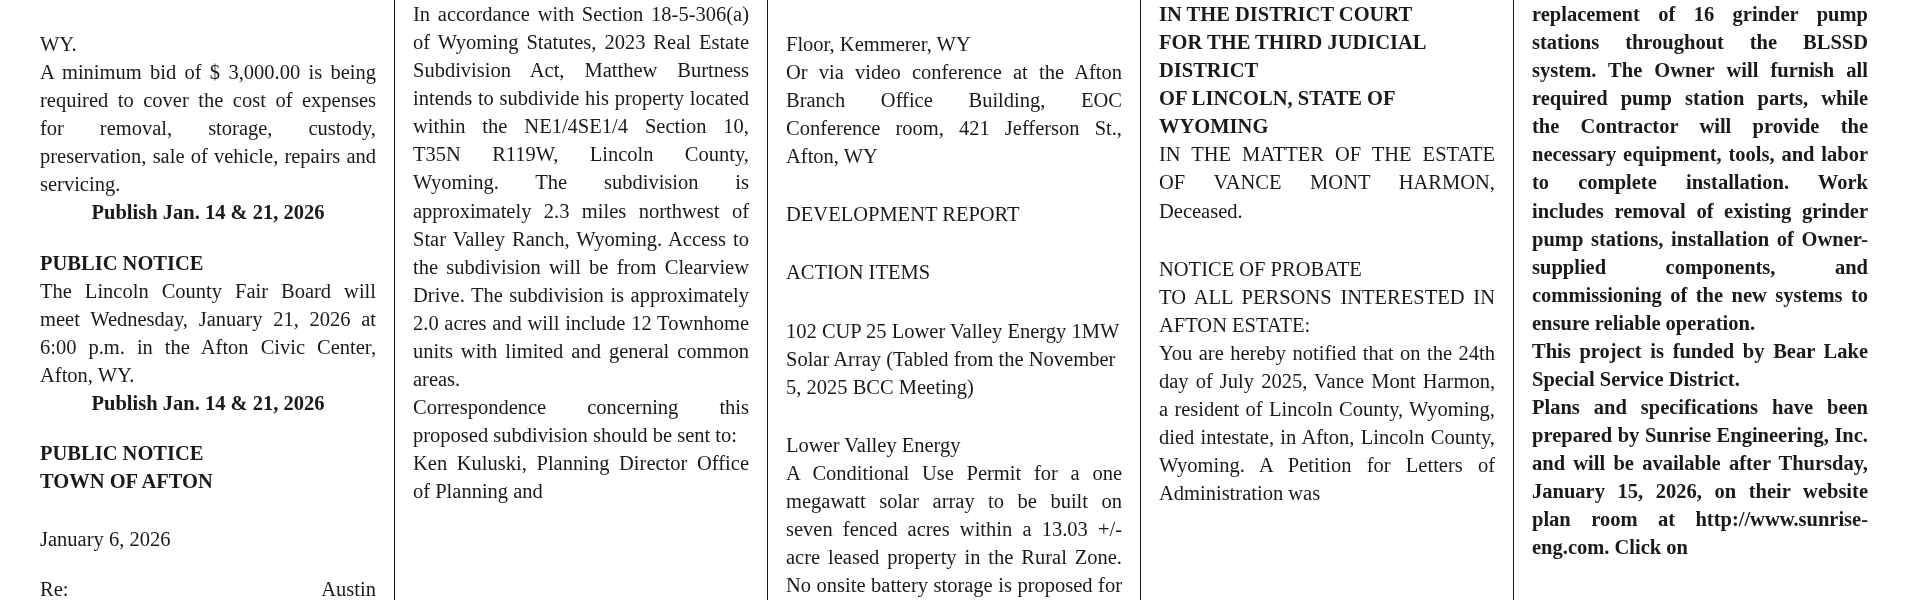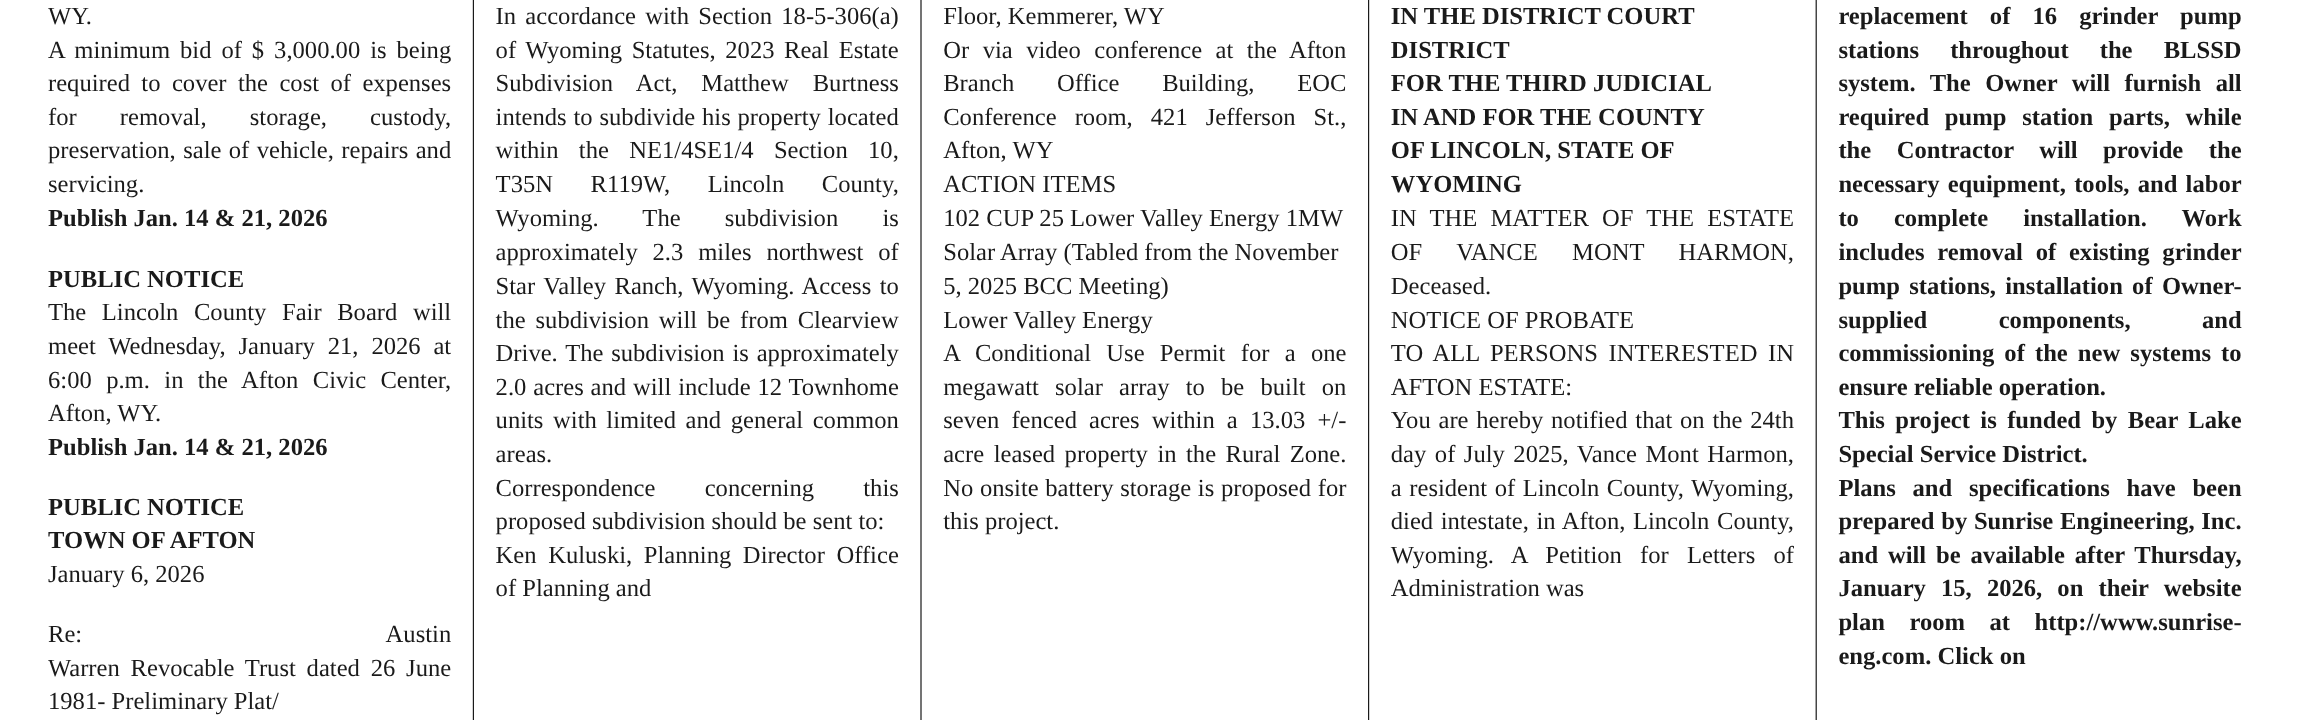--- a/index.html
+++ b/index.html
@@ -49,28 +49,28 @@
   .c2 { width: 372px; }
   .c3 { width: 372px; }
   .c4 { width: 372px; }
   .c5 { width: 372px; font-weight: bold; }
 
   .para {
     margin: 0 0 0 0;
     text-align: justify;
     text-justify: inter-word;
   }
-  .para.flush { text-align: left; }
+  .para.flush { text-align: left; margin-top: 30px; }
   .spacer { height: 22px; }
   .heading {
     font-weight: bold;
     margin: 0;
   }
   .publish {
-    text-align: left;
+    text-align: center;
     font-weight: bold;
     margin: 0;
   }
   .re-line {
     display: flex;
     justify-content: space-between;
     margin: 0;
   }
 </style>
 </head>
@@ -104,33 +104,33 @@
     <p class="para">In accordance with Section 18-5-306(a) of Wyoming Statutes, 2023 Real Estate Subdivision Act, Matthew Burtness intends to subdivide his property located within the NE1/4SE1/4 Section 10, T35N R119W, Lincoln County, Wyoming. The subdivision is approximately 2.3 miles northwest of Star Valley Ranch, Wyoming. Access to the subdivision will be from Clearview Drive. The subdivision is approximately 2.0 acres and will include 12 Townhome units with limited and general common areas.</p>
     <p class="para">Correspondence concerning this proposed subdivision should be sent to:</p>
     <p class="para">Ken Kuluski, Planning Director Office of Planning and</p>
   </div>
 
   <div class="col-rule"></div>
 
   <div class="column c3">
     <p class="para flush">Floor, Kemmerer, WY</p>
     <p class="para">Or via video conference at the Afton Branch Office Building, EOC Conference room, 421 Jefferson St., Afton, WY</p>
+    <p class="para flush">DEVELOPMENT REPORT</p>
     <p class="para flush">ACTION ITEMS</p>
     <p class="para flush">102 CUP 25 Lower Valley Energy 1MW Solar Array (Tabled from the November 5, 2025 BCC Meeting)</p>
     <p class="para flush">Lower Valley Energy</p>
     <p class="para">A Conditional Use Permit for a one megawatt solar array to be built on seven fenced acres within a 13.03 +/- acre leased property in the Rural Zone. No onsite battery storage is proposed for this project.</p>
   </div>
 
   <div class="col-rule"></div>
 
   <div class="column c4">
     <p class="heading">IN THE DISTRICT COURT</p>
+    <p class="heading">FOR THE THIRD JUDICIAL</p>
     <p class="heading">DISTRICT</p>
-    <p class="heading">FOR THE THIRD JUDICIAL</p>
-    <p class="heading">IN AND FOR THE COUNTY</p>
     <p class="heading">OF LINCOLN, STATE OF</p>
     <p class="heading">WYOMING</p>
     <p class="para">IN THE MATTER OF THE ESTATE OF VANCE MONT HARMON, Deceased.</p>
     <p class="para flush">NOTICE OF PROBATE</p>
     <p class="para">TO ALL PERSONS INTERESTED IN AFTON ESTATE:</p>
     <p class="para">You are hereby notified that on the 24th day of July 2025, Vance Mont Harmon, a resident of Lincoln County, Wyoming, died intestate, in Afton, Lincoln County, Wyoming. A Petition for Letters of Administration was</p>
   </div>
 
   <div class="col-rule"></div>
 

